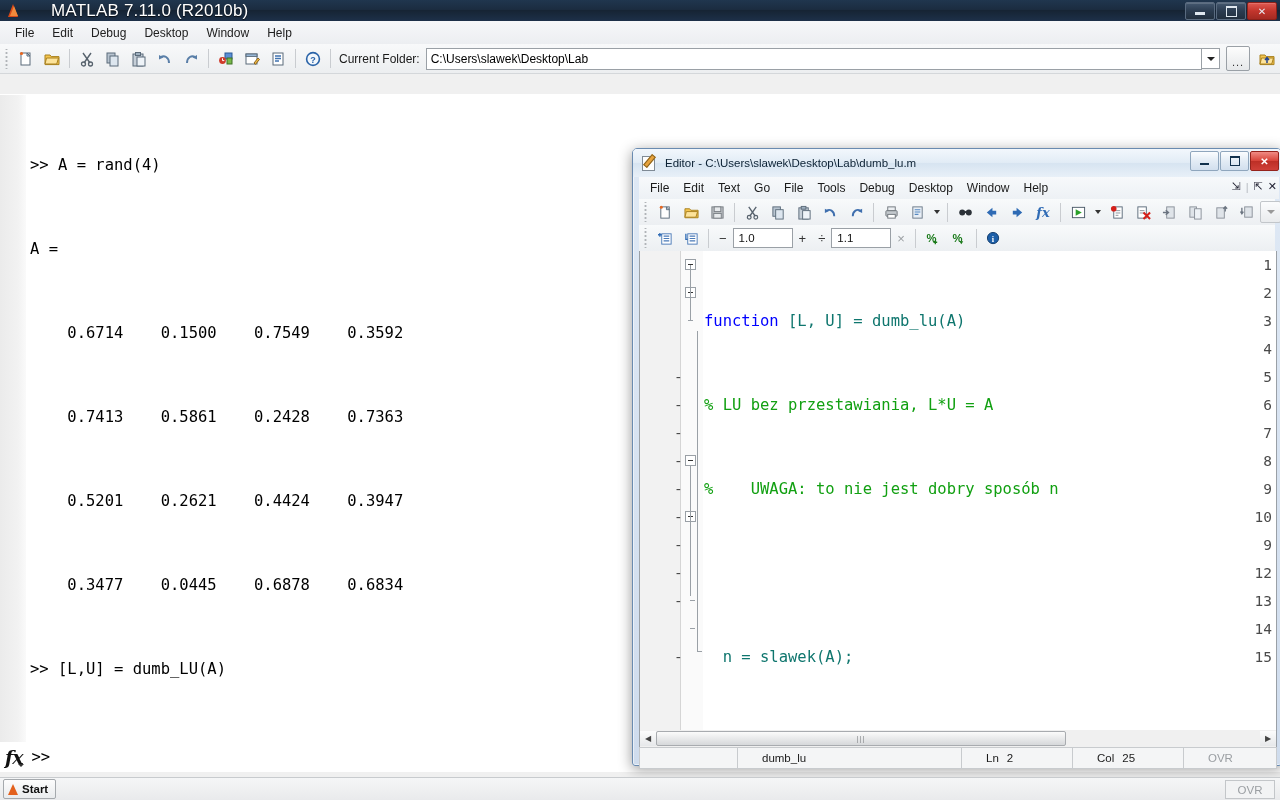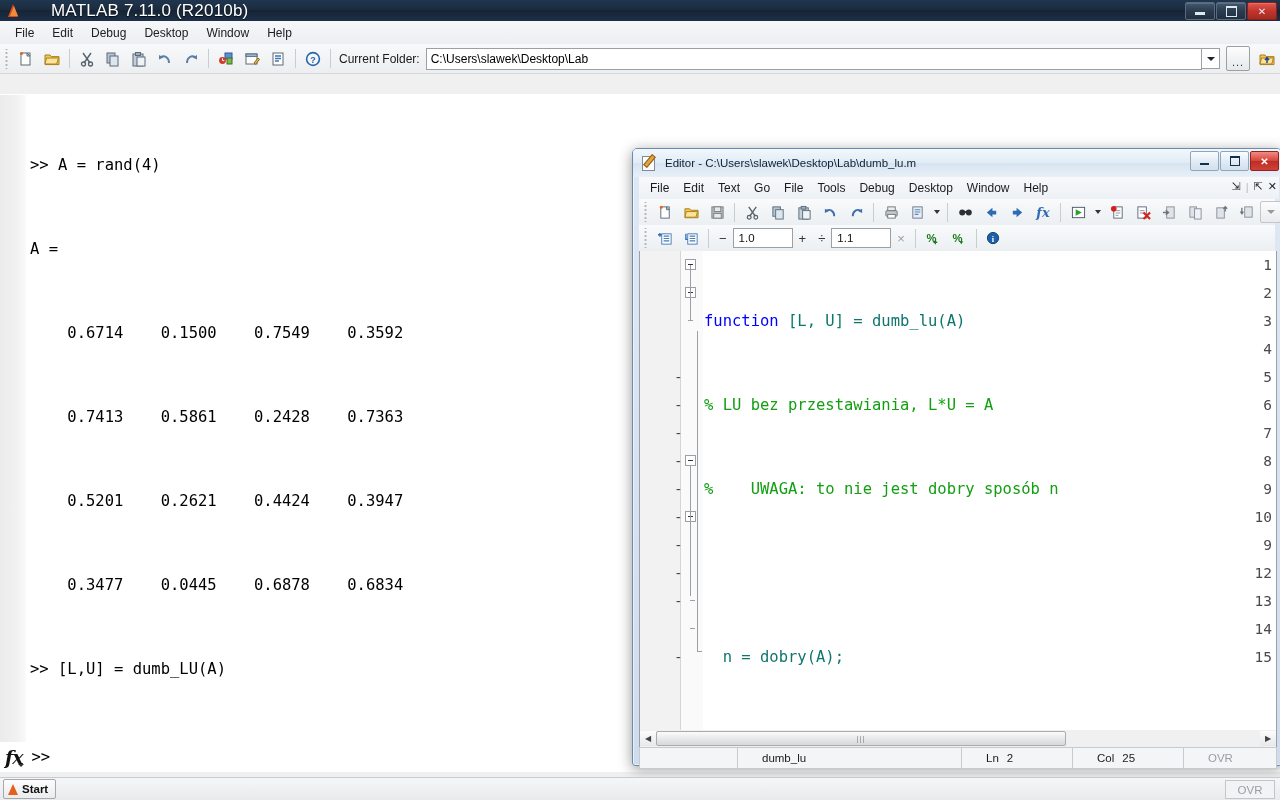--- a/index.html
+++ b/index.html
@@ -623,21 +623,21 @@
       <span class="fold-line" style="left:50px;top:215px;height:130px;"></span>
       <span class="fold-tick" style="left:50px;top:349px;"></span>
       <span class="fold-tick" style="left:50px;top:377px;"></span>
       <span class="fold-tick" style="left:57px;top:400px;"></span>
 
       <div class="code">
         <div><span class="kw">function</span><span class="pl"> [L, U] = dumb_lu(A)</span></div>
         <div><span class="cm">% LU bez przestawiania, L*U = A</span></div>
         <div><span class="cm">%    UWAGA: to nie jest dobry sposób n</span></div>
         <div><span class="pl">&nbsp;</span></div>
-        <div><span class="pl">  n = dobry(A);</span></div>
+        <div><span class="pl">  n = slawek(A);</span></div>
         <div></div>
         
         
         
         
         
         
         
         
         

